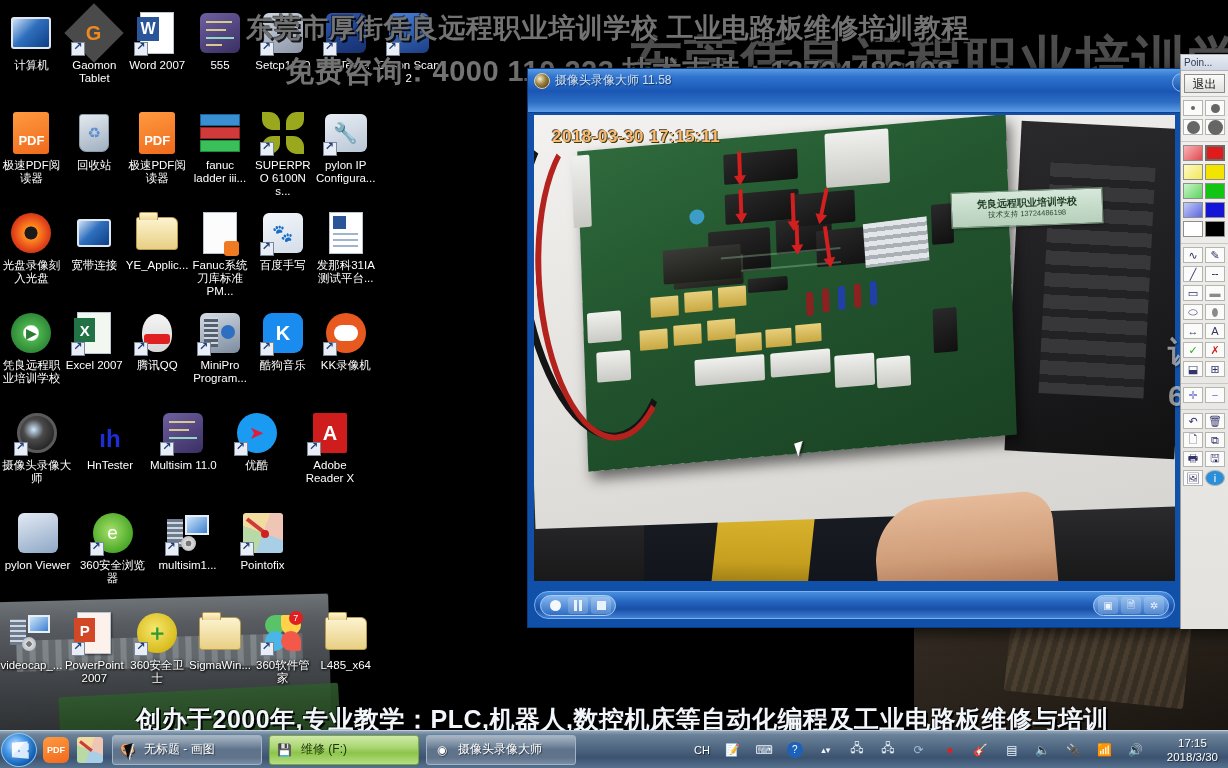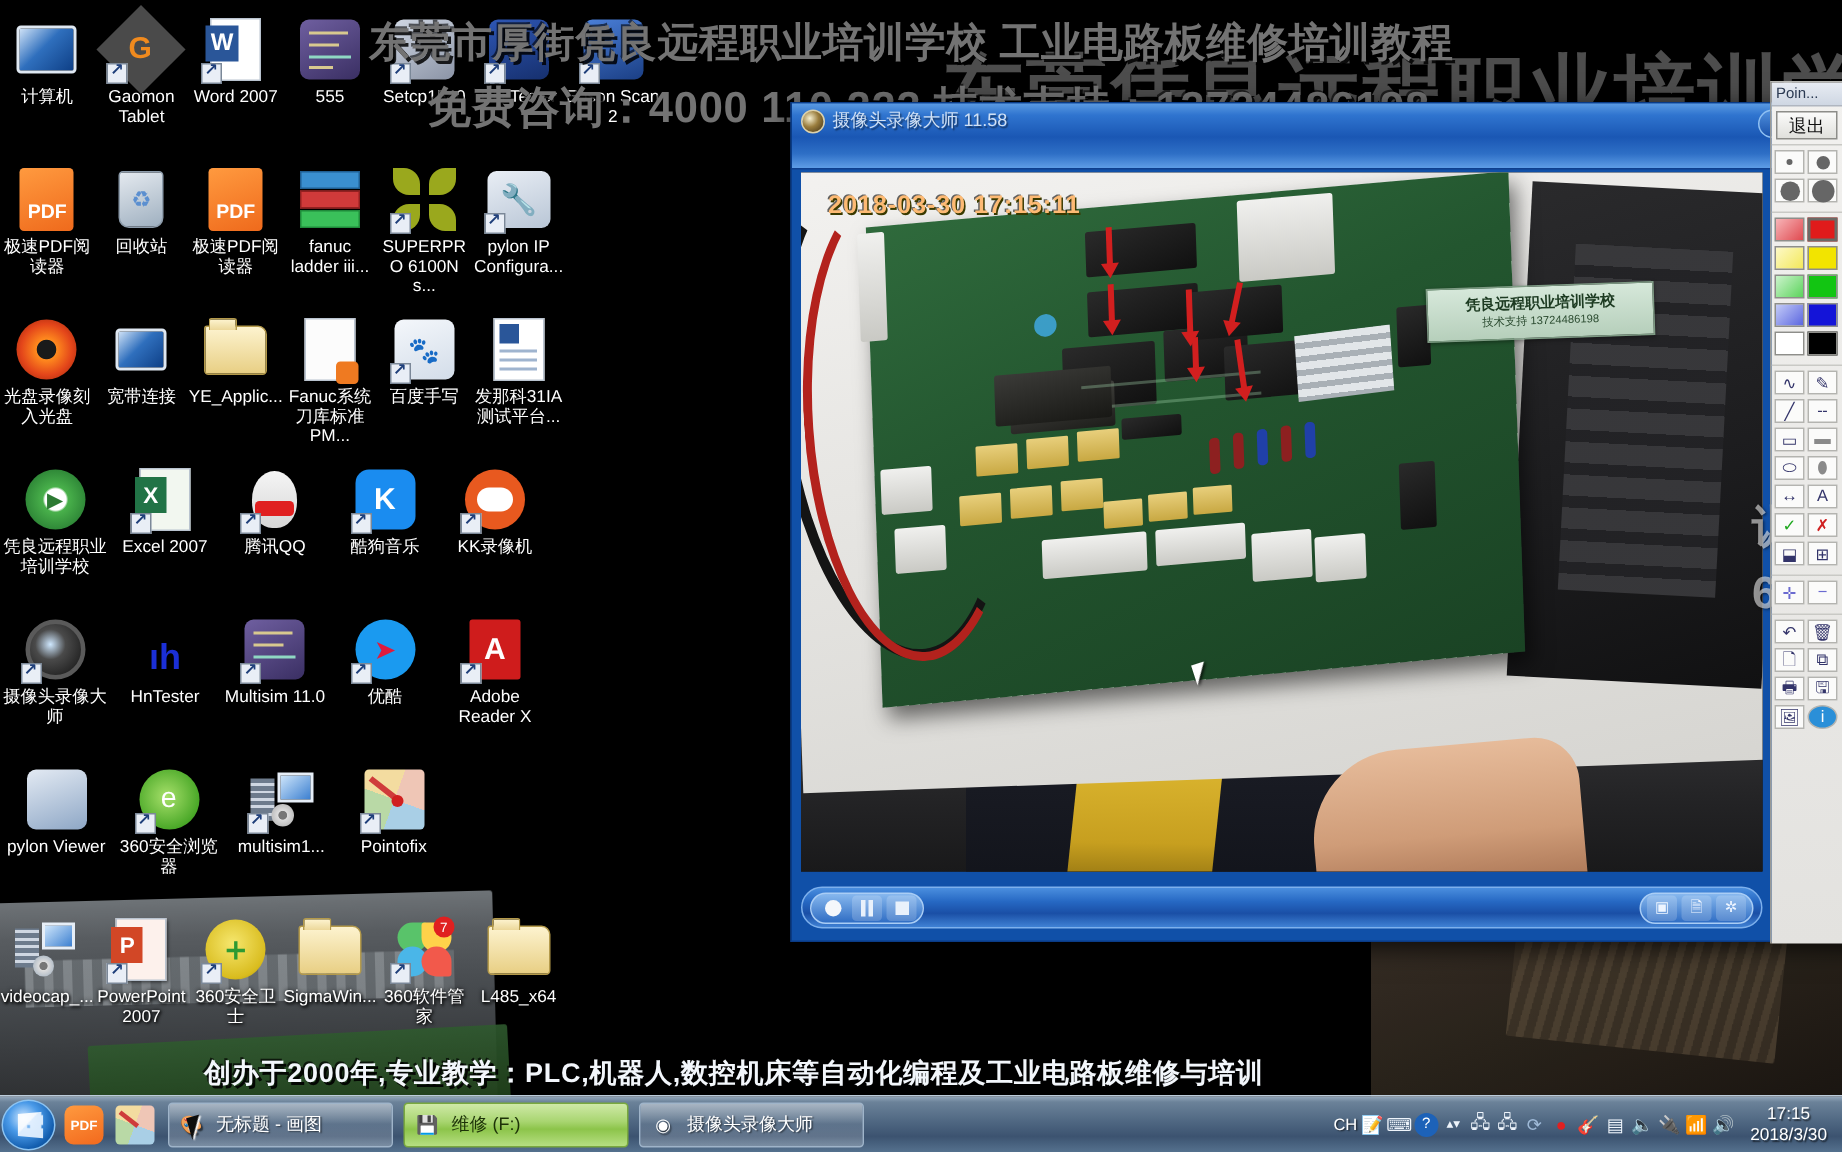--- a/index.html
+++ b/index.html
@@ -103,21 +103,21 @@
   
   .banner-line {
     position: absolute; white-space: nowrap;
     font-weight: bold; color: #737373;
     text-shadow: 2px 2px 0 rgba(0,0,0,.85), -1px -1px 0 rgba(0,0,0,.6);
     letter-spacing: 0.5px;
   }
   #banner-top { left: 246px; top: 10px; font-size: 27px; }
   #banner-sub { left: 285px; top: 52px; font-size: 29px; }
   #banner-bottom {
-    left: 136px; top: 703px; font-size: 18px;
+    left: 136px; top: 703px; font-size: 25px;
     color: #f2f6fb;
     text-shadow: 2px 2px 0 rgba(0,0,0,.9), -1px -1px 0 rgba(0,0,0,.7);
   }
   #watermark-big {
     position: absolute; left: 628px; top: 26px; white-space: nowrap;
     font-size: 54px; font-weight: bold; color: rgba(255,255,255,0.30);
     letter-spacing: 2px; text-shadow: 1px 1px 2px rgba(0,0,0,.25);
   }
   #watermark-side {
     position: absolute; left: 1168px; top: 330px; white-space: nowrap;
@@ -340,21 +340,21 @@
     border:1px solid #9fb4c9; border-radius:3px;
     background: linear-gradient(180deg, rgba(255,255,255,.42), rgba(255,255,255,.10) 48%, rgba(255,255,255,.26));
     color:#fff; font-size:12px; text-shadow: 1px 1px 1px rgba(0,0,0,.55);
     white-space:nowrap;
   }
   .task-btn.active {
     background: linear-gradient(180deg,#cfe9a7 0%,#a8d570 42%,#8cc44a 60%,#b6df82 100%);
     border:1px solid #79a83e; color:#1d3208; text-shadow:none;
   }
   .task-ic { width:18px; height:18px; flex:none; display:flex; align-items:center; justify-content:center; }
-  #tray { margin-left:auto; display:flex; align-items:center; gap:2px; padding-right:4px; height:26px; }
+  #tray { margin-left:auto; display:flex; align-items:center; gap:15px; padding-right:4px; height:26px; }
   #tray-lang { font-size:11px; color:#fff; text-shadow:1px 1px 1px rgba(0,0,0,.6); }
   .tray-ic { width:16px; height:16px; display:flex; align-items:center; justify-content:center; font-size:12px; color:#eef4fb; }
   #clock { text-align:center; color:#fff; font-size:11.5px; line-height:14px; padding:0 6px 0 8px;
            text-shadow:1px 1px 1px rgba(0,0,0,.6); }
   #mouse-cursor {
     position:absolute; left:126px; top:744px; width:0;height:0;
     border-left: 9px solid #0d0d0d; border-bottom: 15px solid transparent;
     transform: rotate(-16deg); z-index:60;
     filter: drop-shadow(1px 1px 0 #fff);
   }
@@ -556,20 +556,30 @@
         <div class="icon-label">Excel 2007</div>
       </div>
       <div class="desk-icon">
         <div class="icon-img">
           <div style="width:30px;height:38px;border-radius:50% 50% 45% 45%;background:linear-gradient(180deg,#f5f5f5,#d7d7d7);position:relative;">
             <div style="position:absolute;left:2px;top:20px;right:2px;height:10px;background:#e02020;border-radius:3px;"></div>
           </div>
           <div class="shortcut-arrow"></div>
         </div>
         <div class="icon-label">腾讯QQ</div>
+      </div>
+      <div class="desk-icon">
+        <div class="icon-img">
+          <div class="sq" style="background:linear-gradient(160deg,#d4dbe4,#7c8b9e);position:relative;">
+            <div style="position:absolute;left:4px;top:4px;width:14px;height:30px;background:repeating-linear-gradient(0deg,#55606e 0 3px,#cfd6df 3px 5px);"></div>
+            <div style="position:absolute;right:5px;top:12px;width:14px;height:14px;border-radius:50%;background:#2e6fc2;"></div>
+          </div>
+          <div class="shortcut-arrow"></div>
+        </div>
+        <div class="icon-label">MiniPro Program...</div>
       </div>
       <div class="desk-icon">
         <div class="icon-img">
           <div class="sq" style="background:#1a8cf0;border-radius:9px;display:flex;align-items:center;justify-content:center;color:#fff;font-weight:bold;font-size:20px;">K</div>
           <div class="shortcut-arrow"></div>
         </div>
         <div class="icon-label">酷狗音乐</div>
       </div>
       <div class="desk-icon">
         <div class="icon-img">

